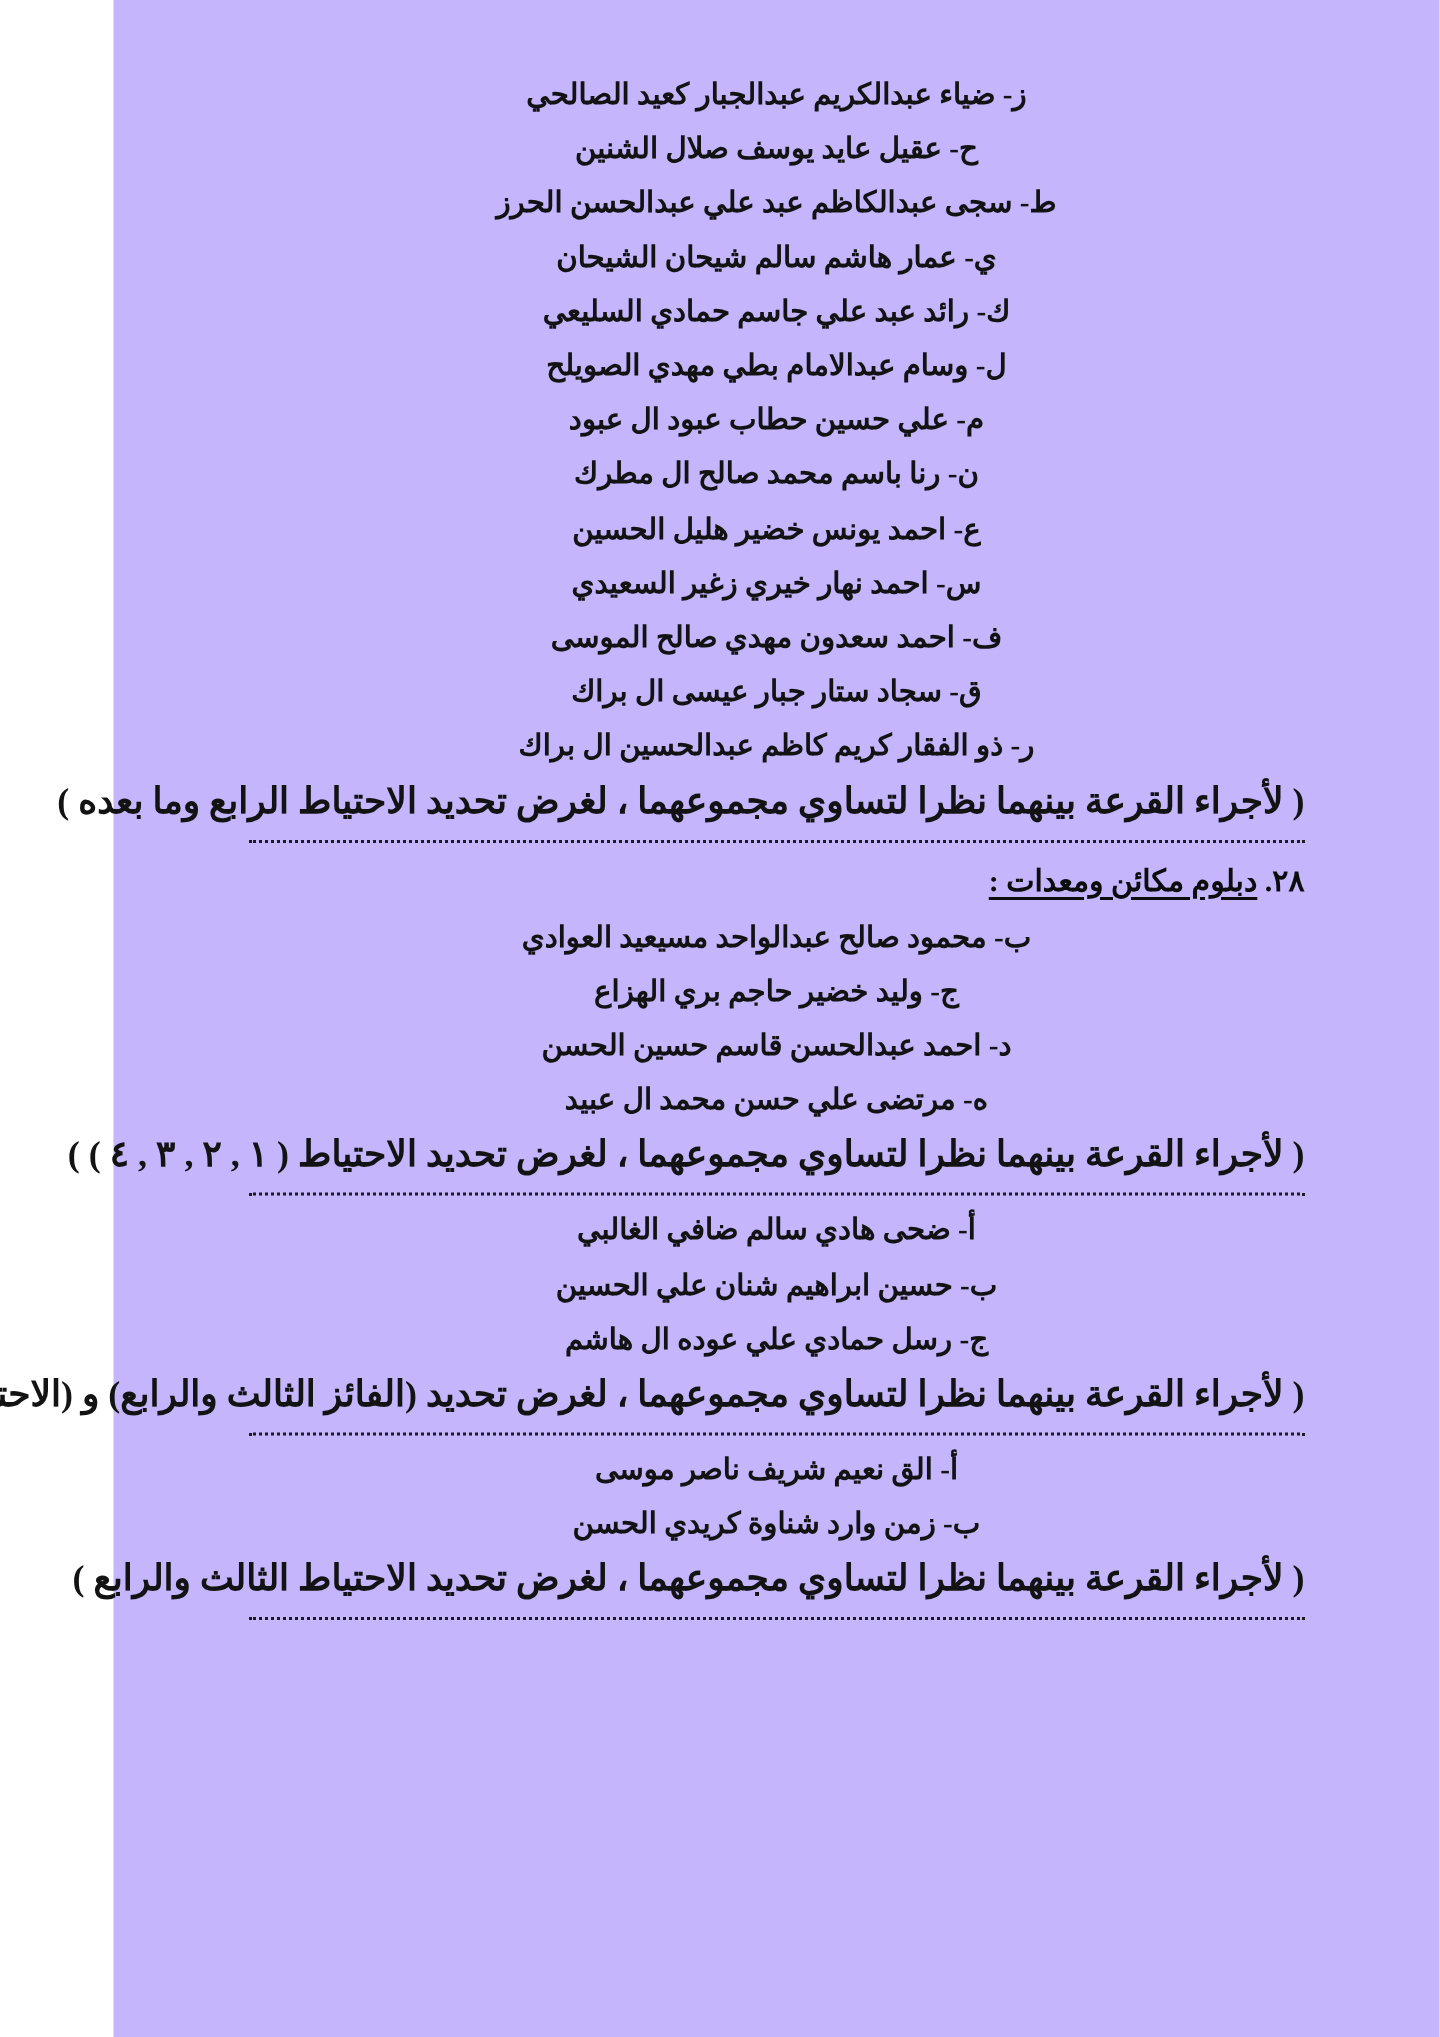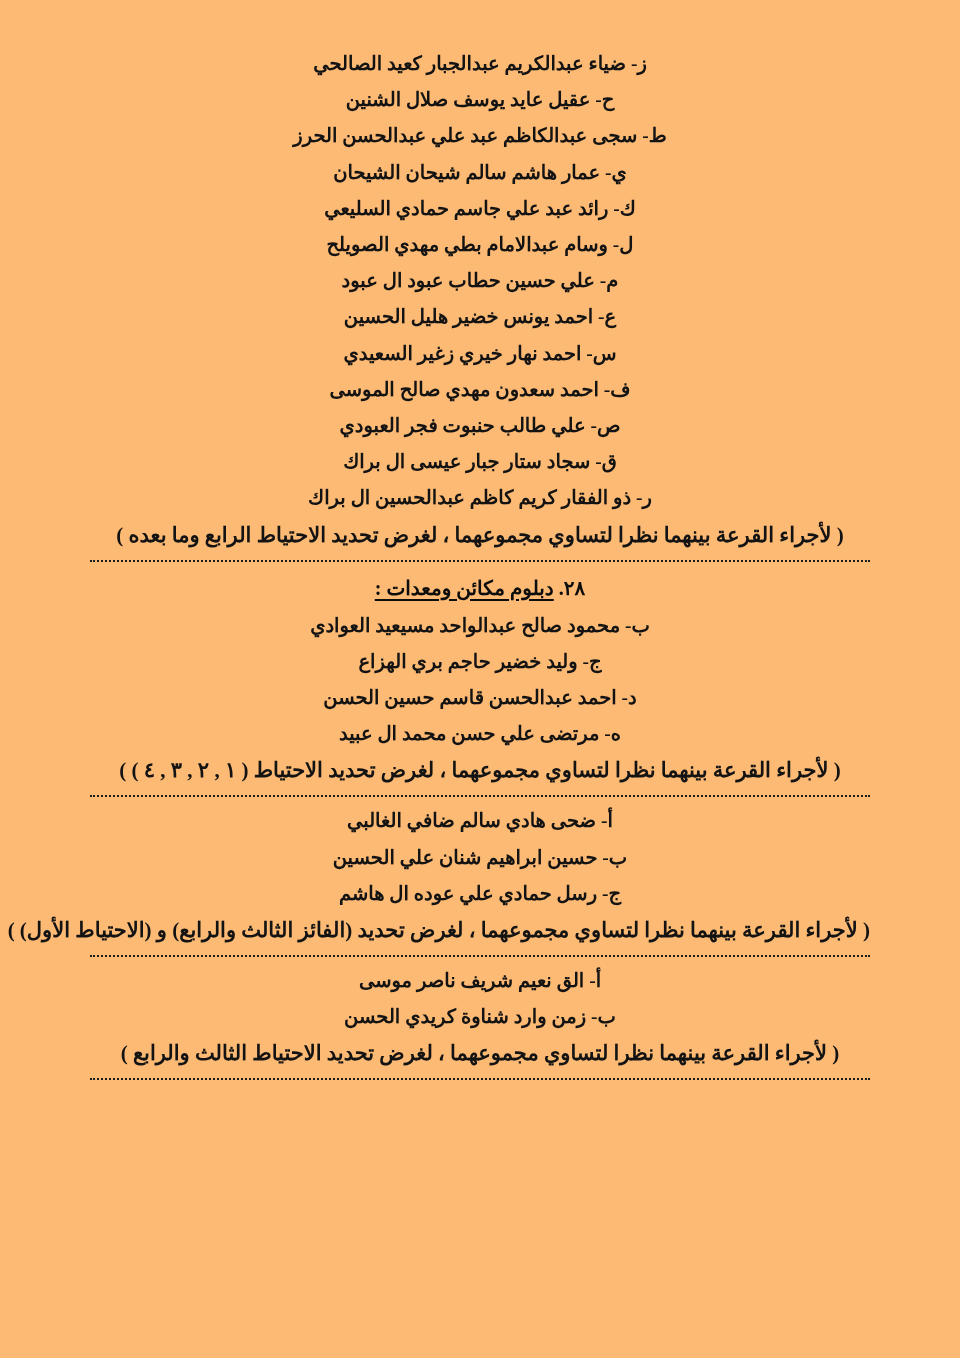--- a/index.html
+++ b/index.html
@@ -10,51 +10,50 @@
   body {
     width: 960px;
     height: 1358px;
     font-family: "Liberation Serif", "DejaVu Serif", serif;
     color: #111111;
     direction: rtl;
     overflow: hidden;
   }
 
   .page {
-    width: 960px;
+    width: 884px;
     height: 1358px;
     box-sizing: border-box;
     padding: 46px 90px 0 90px;
-    background: #fdba74;
+    background: #c4b5fd;
   }
 
   .doc-line {
     text-align: center;
     font-size: 19.5px;
     line-height: 36.2px;
     white-space: nowrap;
     color: #131313;
     letter-spacing: 0px;
   }
 
   .name-line {
     font-weight: 600;
   }
 
   .note-line {
     text-align: center;
-    font-size: 21px;
+    font-size: 24px;
     line-height: 36px;
     color: #131313;
     font-weight: 600;
     white-space: nowrap;
   }
 
   .section-heading {
-    text-align: center;
     font-size: 20px;
     line-height: 40px;
     font-weight: 700;
     color: #0d0d0d;
     white-space: nowrap;
   }
   .section-heading .heading-underline {
     text-decoration: underline;
     text-decoration-thickness: 1.6px;
     text-underline-offset: 4px;
@@ -80,24 +79,24 @@
 <div class="page">
 
   <div class="block">
     <div class="doc-line name-line">ز- ضياء عبدالكريم عبدالجبار كعيد الصالحي</div>
     <div class="doc-line name-line">ح- عقيل عايد يوسف صلال الشنين</div>
     <div class="doc-line name-line">ط- سجى عبدالكاظم عبد علي عبدالحسن الحرز</div>
     <div class="doc-line name-line">ي- عمار هاشم سالم شيحان الشيحان</div>
     <div class="doc-line name-line">ك- رائد عبد علي جاسم حمادي السليعي</div>
     <div class="doc-line name-line">ل- وسام عبدالامام بطي مهدي الصويلح</div>
     <div class="doc-line name-line">م- علي حسين حطاب عبود ال عبود</div>
+    <div class="doc-line name-line">ن- رنا باسم محمد صالح ال مطرك</div>
     <div class="doc-line name-line">ع- احمد يونس خضير هليل الحسين</div>
     <div class="doc-line name-line">س- احمد نهار خيري زغير السعيدي</div>
     <div class="doc-line name-line">ف- احمد سعدون مهدي صالح الموسى</div>
-    <div class="doc-line name-line">ص- علي طالب حنبوت فجر العبودي</div>
     <div class="doc-line name-line">ق- سجاد ستار جبار عيسى ال براك</div>
     <div class="doc-line name-line">ر- ذو الفقار كريم كاظم عبدالحسين ال براك</div>
     <div class="note-line">( لأجراء القرعة بينهما نظرا لتساوي مجموعهما ، لغرض تحديد الاحتياط الرابع وما بعده )</div>
   </div>
 
   <div class="separator"></div>
 
   <div class="block">
     <div class="section-heading">
       <span class="heading-number">٢٨</span><span>.</span>

